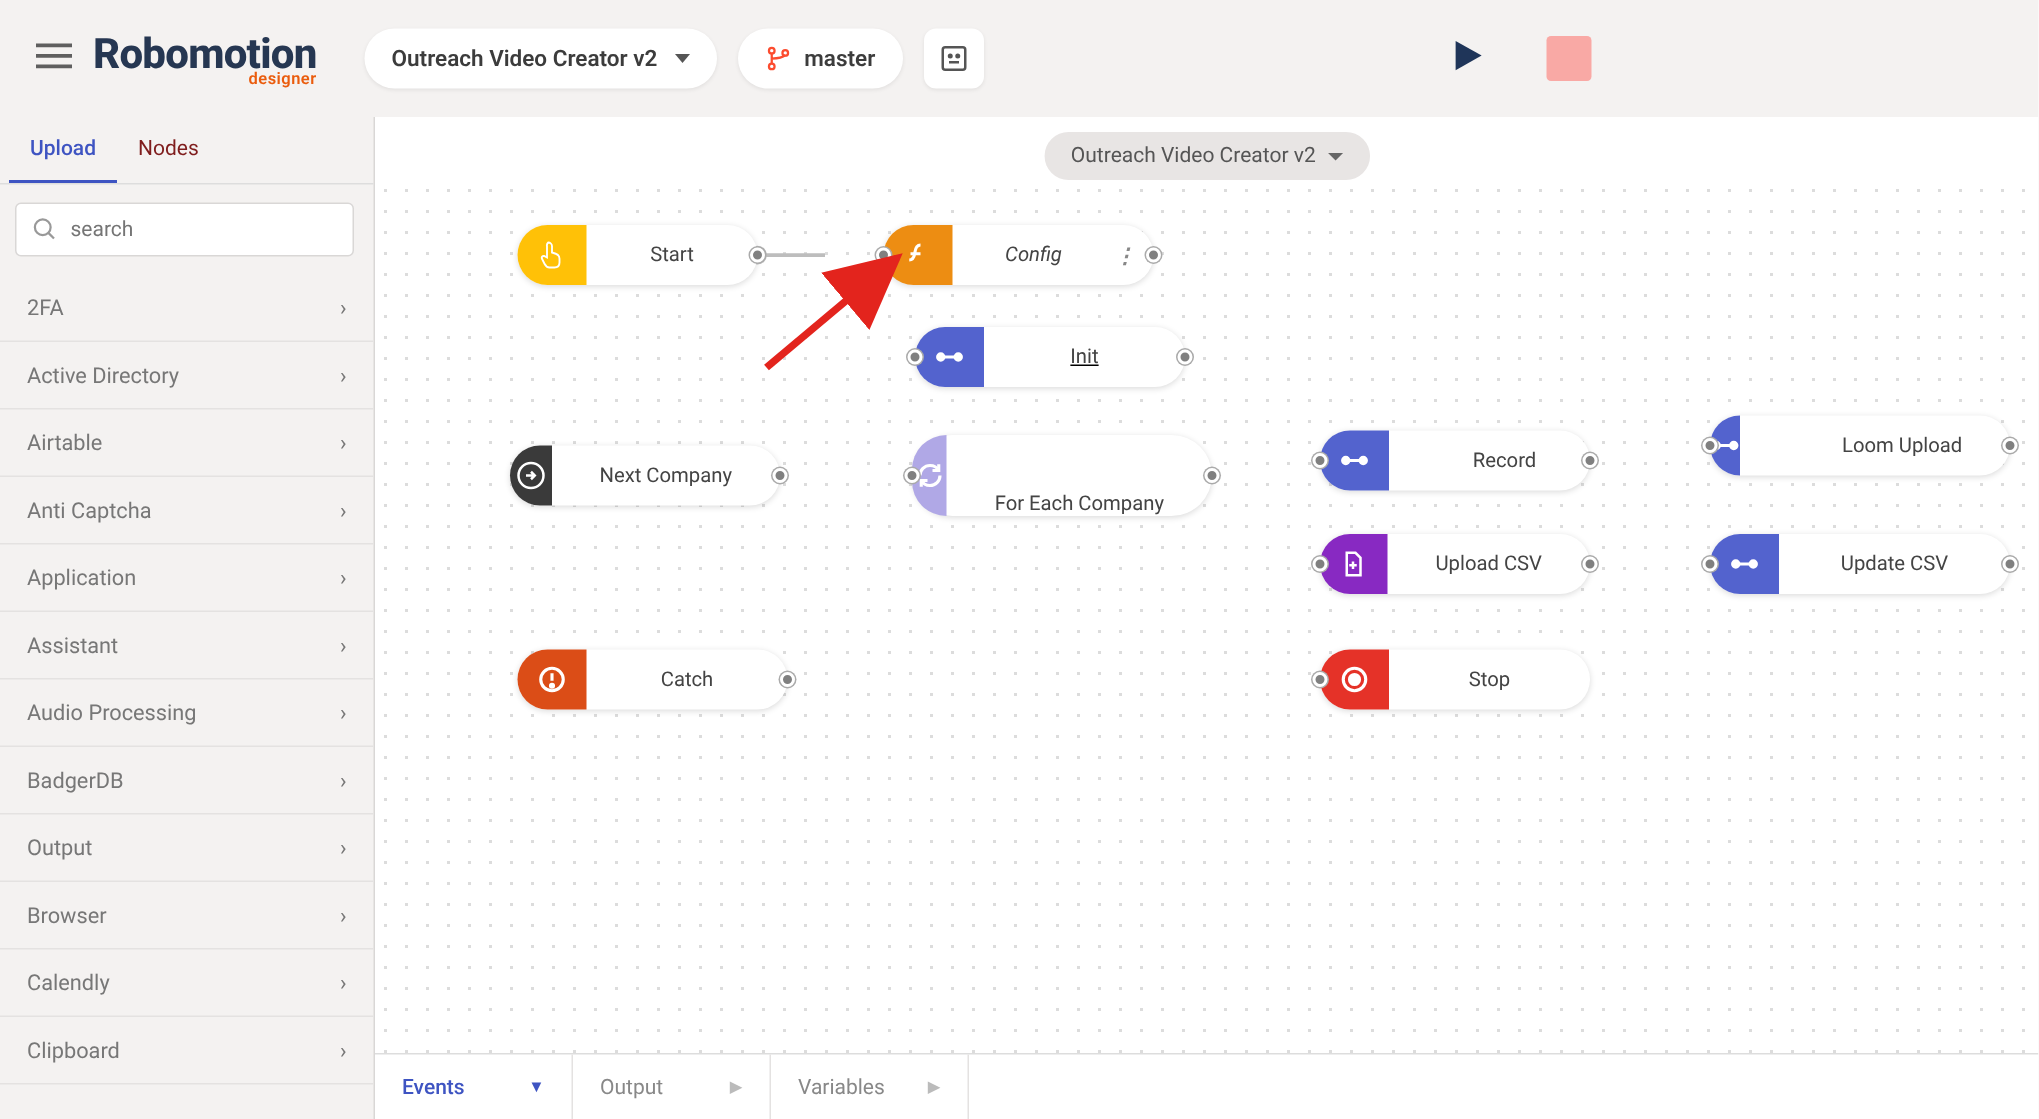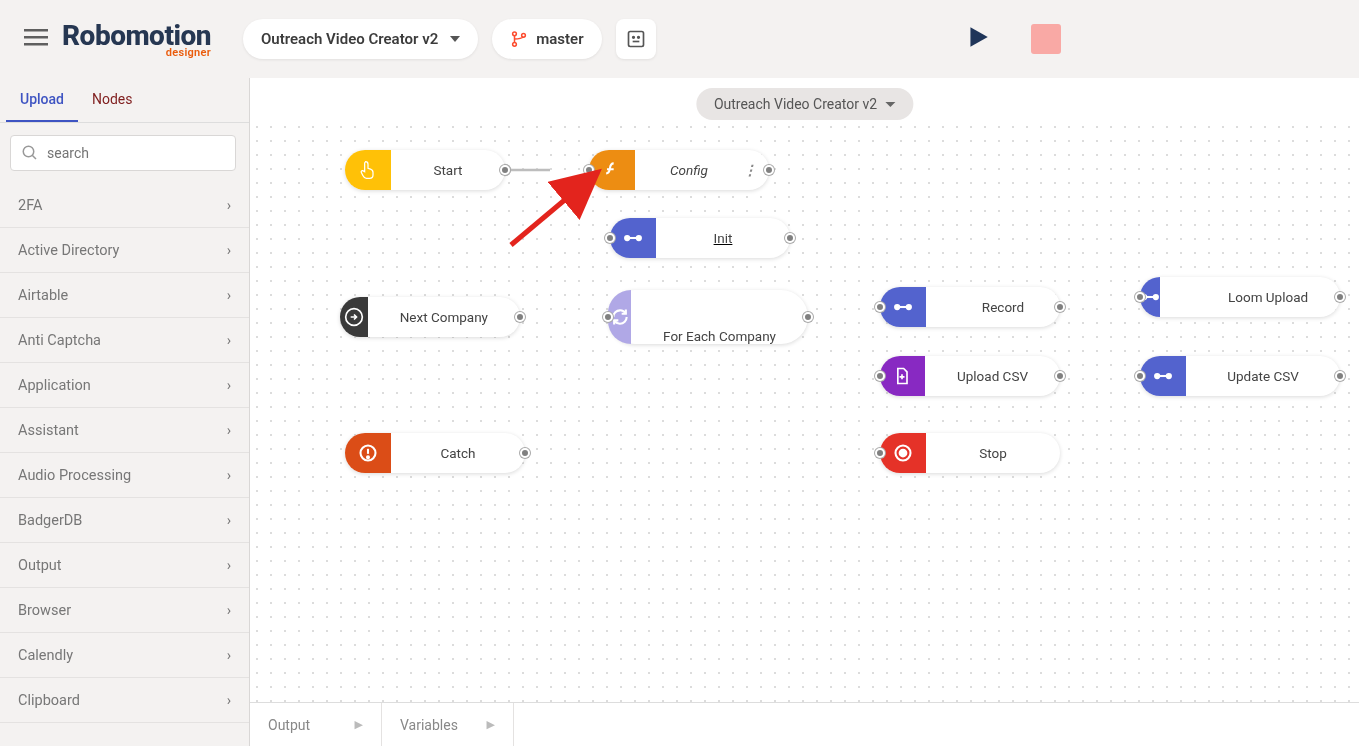--- a/index.html
+++ b/index.html
@@ -339,20 +339,24 @@
               <circle cx="12" cy="12" r="9"></circle>
               <circle cx="12" cy="12" r="4" fill="#fff"></circle>
             </svg>
           </div>
           <div class="lbl">Stop</div>
           <div class="port in"></div>
         </div>
       </div>
 
    <div class="bottom-tabs">
+     <div class="btab active">
+          <span>Events</span>
+          <span class="tri">▼</span>
+        </div>
      <div class="btab">
           <span>Output</span>
           <span class="tri">▶</span>
         </div>
      <div class="btab">
           <span>Variables</span>
           <span class="tri">▶</span>
         </div>
    </div>
  </div>

